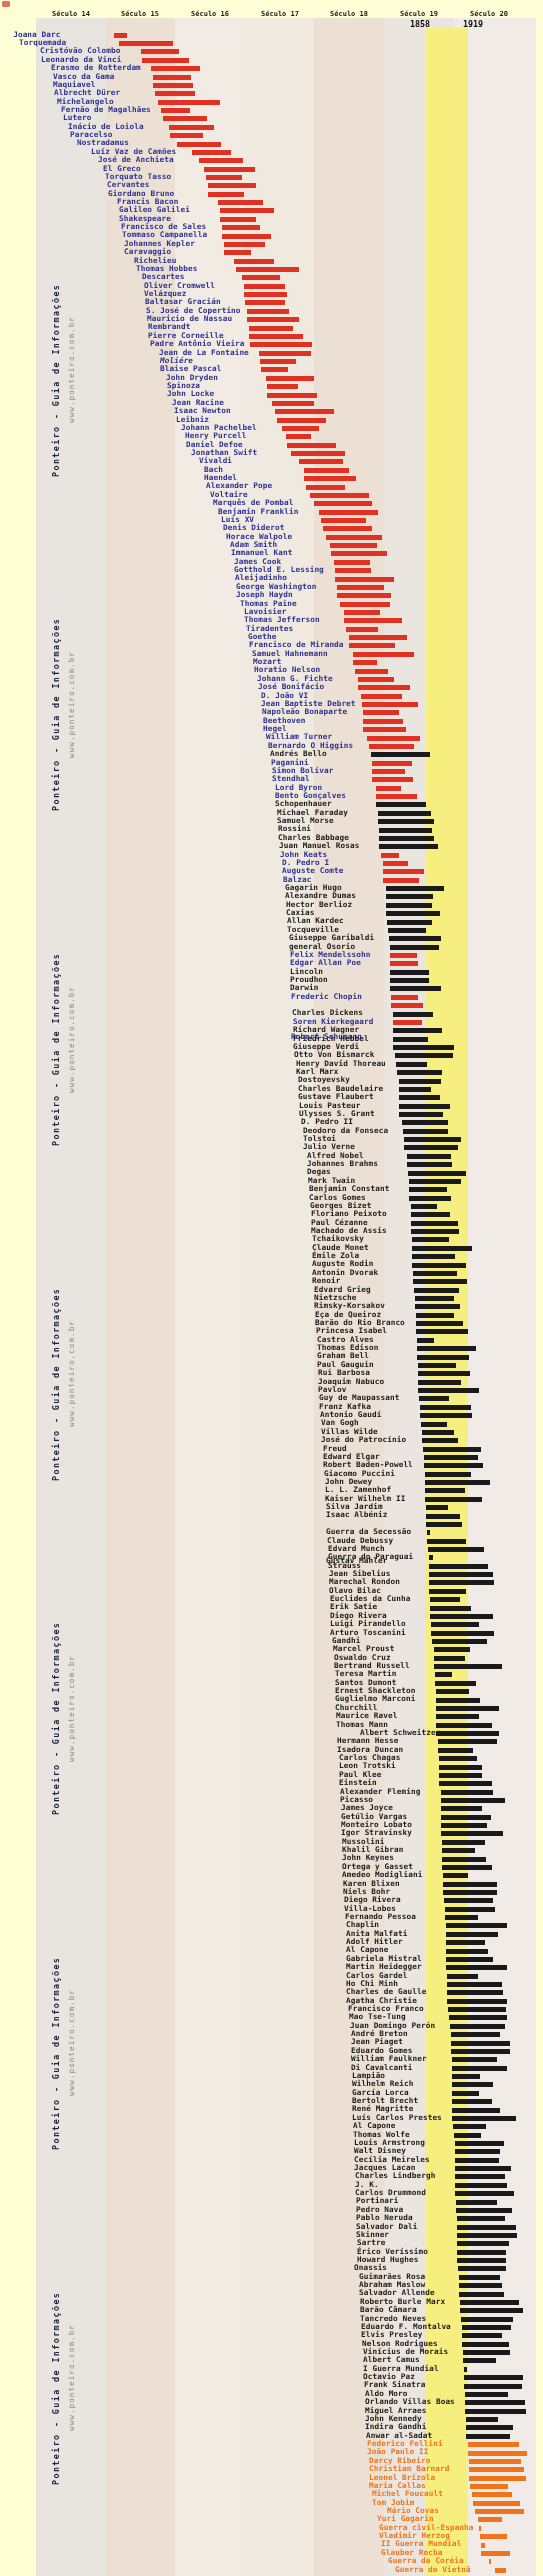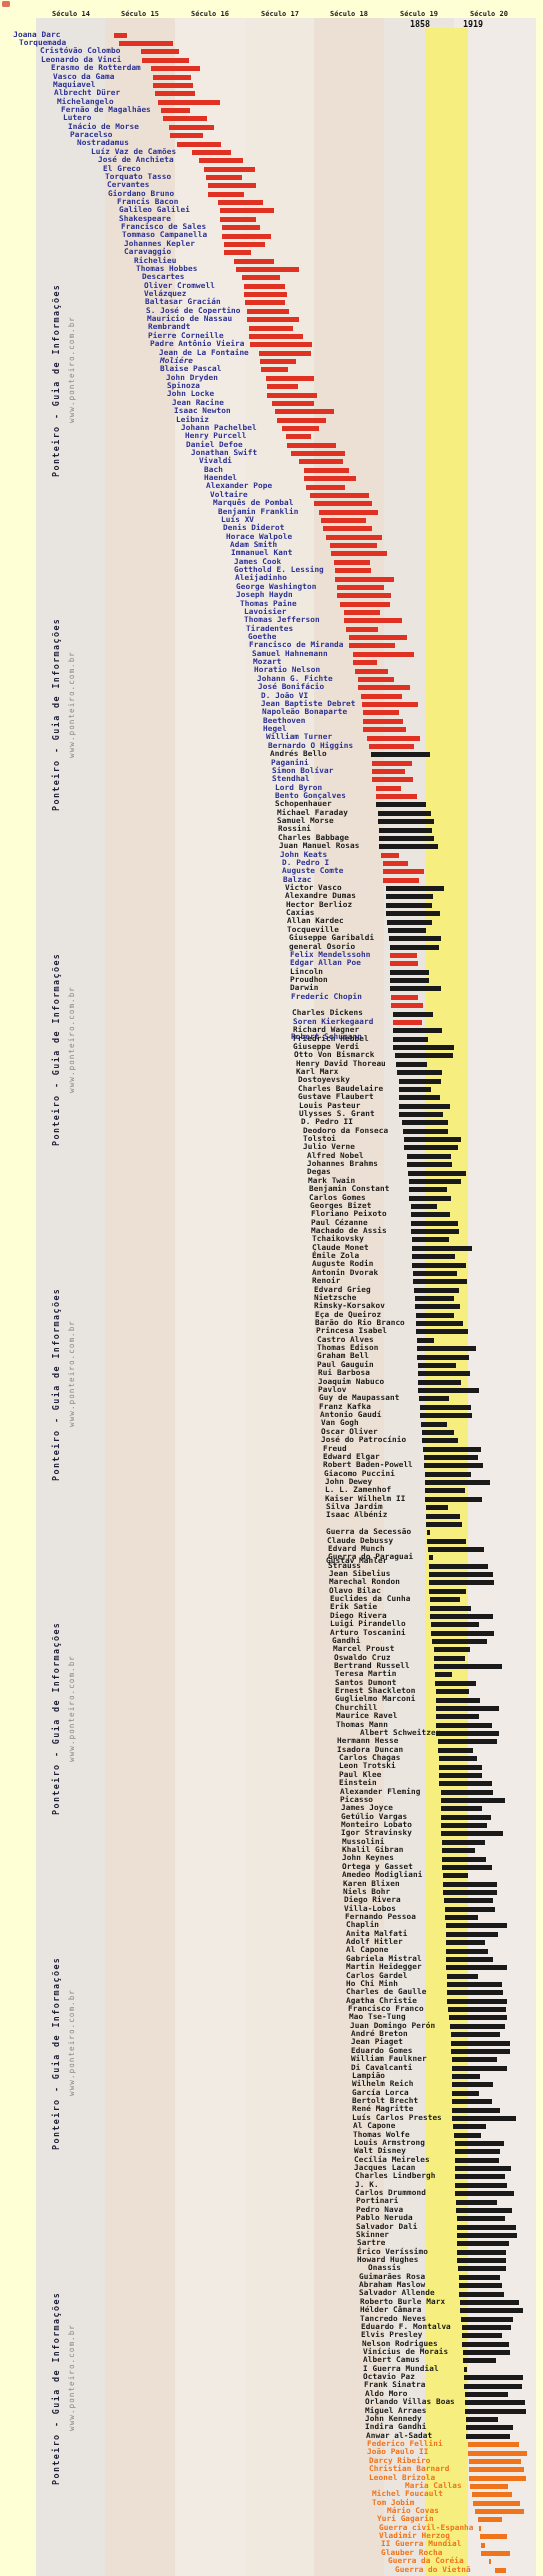--- a/index.html
+++ b/index.html
@@ -80,21 +80,21 @@
       <span class="row-name" style="left: 53px; top: 81px; color: rgb(44, 49, 146);">Maquiavel</span>
       <div class="row-bar" style="left: 153px; width: 40px; top: 83px; background: rgb(224, 49, 34);"></div>
       <span class="row-name" style="left: 54px; top: 89px; color: rgb(44, 49, 146);">Albrecht Dürer</span>
       <div class="row-bar" style="left: 155px; width: 40px; top: 91px; background: rgb(224, 49, 34);"></div>
       <span class="row-name" style="left: 57px; top: 98px; color: rgb(44, 49, 146);">Michelangelo</span>
       <div class="row-bar" style="left: 158px; width: 62px; top: 100px; background: rgb(224, 49, 34);"></div>
       <span class="row-name" style="left: 61px; top: 106px; color: rgb(44, 49, 146);">Fernão de Magalhães</span>
       <div class="row-bar" style="left: 161px; width: 29px; top: 108px; background: rgb(224, 49, 34);"></div>
       <span class="row-name" style="left: 63px; top: 114px; color: rgb(44, 49, 146);">Lutero</span>
       <div class="row-bar" style="left: 163px; width: 44px; top: 116px; background: rgb(224, 49, 34);"></div>
-      <span class="row-name" style="left: 68px; top: 123px; color: rgb(44, 49, 146);">Inácio de Morse</span>
+      <span class="row-name" style="left: 68px; top: 123px; color: rgb(44, 49, 146);">Inácio de Loiola</span>
       <div class="row-bar" style="left: 169px; width: 45px; top: 125px; background: rgb(224, 49, 34);"></div>
       <span class="row-name" style="left: 70px; top: 131px; color: rgb(44, 49, 146);">Paracelso</span>
       <div class="row-bar" style="left: 170px; width: 33px; top: 133px; background: rgb(224, 49, 34);"></div>
       <span class="row-name" style="left: 77px; top: 139px; color: rgb(44, 49, 146);">Nostradamus</span>
       <div class="row-bar" style="left: 177px; width: 44px; top: 142px; background: rgb(224, 49, 34);"></div>
       <span class="row-name" style="left: 91px; top: 148px; color: rgb(44, 49, 146);">Luíz Vaz de Camões</span>
       <div class="row-bar" style="left: 192px; width: 39px; top: 150px; background: rgb(224, 49, 34);"></div>
       <span class="row-name" style="left: 98px; top: 156px; color: rgb(44, 49, 146);">José de Anchieta</span>
       <div class="row-bar" style="left: 199px; width: 44px; top: 158px; background: rgb(224, 49, 34);"></div>
       <span class="row-name" style="left: 103px; top: 165px; color: rgb(44, 49, 146);">El Greco</span>
@@ -262,21 +262,21 @@
       <span class="row-name" style="left: 279px; top: 842px; color: rgb(26, 26, 26);">Juan Manuel Rosas</span>
       <div class="row-bar" style="left: 379px; width: 59px; top: 844px; background: rgb(26, 26, 26);"></div>
       <span class="row-name" style="left: 280px; top: 851px; color: rgb(44, 49, 146);">John Keats</span>
       <div class="row-bar" style="left: 381px; width: 18px; top: 853px; background: rgb(224, 49, 34);"></div>
       <span class="row-name" style="left: 282px; top: 859px; color: rgb(44, 49, 146);">D. Pedro I</span>
       <div class="row-bar" style="left: 383px; width: 25px; top: 861px; background: rgb(224, 49, 34);"></div>
       <span class="row-name" style="left: 282px; top: 867px; color: rgb(44, 49, 146);">Auguste Comte</span>
       <div class="row-bar" style="left: 383px; width: 41px; top: 869px; background: rgb(224, 49, 34);"></div>
       <span class="row-name" style="left: 283px; top: 876px; color: rgb(44, 49, 146);">Balzac</span>
       <div class="row-bar" style="left: 383px; width: 36px; top: 878px; background: rgb(224, 49, 34);"></div>
-      <span class="row-name" style="left: 285px; top: 884px; color: rgb(26, 26, 26);">Victor Vasco</span>
+      <span class="row-name" style="left: 285px; top: 884px; color: rgb(26, 26, 26);">Gagarin Hugo</span>
       <div class="row-bar" style="left: 386px; width: 58px; top: 886px; background: rgb(26, 26, 26);"></div>
       <span class="row-name" style="left: 285px; top: 892px; color: rgb(26, 26, 26);">Alexandre Dumas</span>
       <div class="row-bar" style="left: 386px; width: 47px; top: 894px; background: rgb(26, 26, 26);"></div>
       <span class="row-name" style="left: 286px; top: 901px; color: rgb(26, 26, 26);">Hector Berlioz</span>
       <div class="row-bar" style="left: 386px; width: 46px; top: 903px; background: rgb(26, 26, 26);"></div>
       <span class="row-name" style="left: 286px; top: 909px; color: rgb(26, 26, 26);">Caxias</span>
       <div class="row-bar" style="left: 386px; width: 54px; top: 911px; background: rgb(26, 26, 26);"></div>
       <span class="row-name" style="left: 287px; top: 917px; color: rgb(26, 26, 26);">Allan Kardec</span>
       <div class="row-bar" style="left: 387px; width: 45px; top: 920px; background: rgb(26, 26, 26);"></div>
       <span class="row-name" style="left: 287px; top: 926px; color: rgb(26, 26, 26);">Tocqueville</span>
@@ -392,21 +392,21 @@
       <span class="row-name" style="left: 318px; top: 1386px; color: rgb(26, 26, 26);">Pavlov</span>
       <div class="row-bar" style="left: 418px; width: 61px; top: 1388px; background: rgb(26, 26, 26);"></div>
       <span class="row-name" style="left: 319px; top: 1394px; color: rgb(26, 26, 26);">Guy de Maupassant</span>
       <div class="row-bar" style="left: 419px; width: 30px; top: 1396px; background: rgb(26, 26, 26);"></div>
       <span class="row-name" style="left: 319px; top: 1403px; color: rgb(26, 26, 26);">Franz Kafka</span>
       <div class="row-bar" style="left: 420px; width: 51px; top: 1405px; background: rgb(26, 26, 26);"></div>
       <span class="row-name" style="left: 320px; top: 1411px; color: rgb(26, 26, 26);">Antonio Gaudí</span>
       <div class="row-bar" style="left: 420px; width: 52px; top: 1413px; background: rgb(26, 26, 26);"></div>
       <span class="row-name" style="left: 321px; top: 1419px; color: rgb(26, 26, 26);">Van Gogh</span>
       <div class="row-bar" style="left: 421px; width: 26px; top: 1422px; background: rgb(26, 26, 26);"></div>
-      <span class="row-name" style="left: 321px; top: 1428px; color: rgb(26, 26, 26);">Oscar Oliver</span>
+      <span class="row-name" style="left: 321px; top: 1428px; color: rgb(26, 26, 26);">Villas Wilde</span>
       <div class="row-bar" style="left: 422px; width: 32px; top: 1430px; background: rgb(26, 26, 26);"></div>
       <span class="row-name" style="left: 321px; top: 1436px; color: rgb(26, 26, 26);">José do Patrocínio</span>
       <div class="row-bar" style="left: 422px; width: 36px; top: 1438px; background: rgb(26, 26, 26);"></div>
       <span class="row-name" style="left: 323px; top: 1445px; color: rgb(26, 26, 26);">Freud</span>
       <div class="row-bar" style="left: 423px; width: 58px; top: 1447px; background: rgb(26, 26, 26);"></div>
       <span class="row-name" style="left: 323px; top: 1453px; color: rgb(26, 26, 26);">Edward Elgar</span>
       <div class="row-bar" style="left: 424px; width: 54px; top: 1455px; background: rgb(26, 26, 26);"></div>
       <span class="row-name" style="left: 323px; top: 1461px; color: rgb(26, 26, 26);">Robert Baden-Powell</span>
       <div class="row-bar" style="left: 424px; width: 59px; top: 1463px; background: rgb(26, 26, 26);"></div>
       <span class="row-name" style="left: 324px; top: 1470px; color: rgb(26, 26, 26);">Giacomo Puccini</span>
@@ -592,31 +592,31 @@
       <span class="row-name" style="left: 356px; top: 2223px; color: rgb(26, 26, 26);">Salvador Dali</span>
       <div class="row-bar" style="left: 457px; width: 59px; top: 2225px; background: rgb(26, 26, 26);"></div>
       <span class="row-name" style="left: 356px; top: 2231px; color: rgb(26, 26, 26);">Skinner</span>
       <div class="row-bar" style="left: 457px; width: 60px; top: 2233px; background: rgb(26, 26, 26);"></div>
       <span class="row-name" style="left: 357px; top: 2239px; color: rgb(26, 26, 26);">Sartre</span>
       <div class="row-bar" style="left: 457px; width: 52px; top: 2241px; background: rgb(26, 26, 26);"></div>
       <span class="row-name" style="left: 357px; top: 2248px; color: rgb(26, 26, 26);">Érico Veríssimo</span>
       <div class="row-bar" style="left: 457px; width: 49px; top: 2250px; background: rgb(26, 26, 26);"></div>
       <span class="row-name" style="left: 357px; top: 2256px; color: rgb(26, 26, 26);">Howard Hughes</span>
       <div class="row-bar" style="left: 457px; width: 49px; top: 2258px; background: rgb(26, 26, 26);"></div>
-      <span class="row-name" style="left: 368px; top: 2264px; color: rgb(26, 26, 26);">Onassis</span>
+      <span class="row-name" style="left: 354px; top: 2264px; color: rgb(26, 26, 26);">Onassis</span>
       <div class="row-bar" style="left: 458px; width: 48px; top: 2266px; background: rgb(26, 26, 26);"></div>
       <span class="row-name" style="left: 359px; top: 2273px; color: rgb(26, 26, 26);">Guimarães Rosa</span>
       <div class="row-bar" style="left: 459px; width: 41px; top: 2275px; background: rgb(26, 26, 26);"></div>
       <span class="row-name" style="left: 359px; top: 2281px; color: rgb(26, 26, 26);">Abraham Maslow</span>
       <div class="row-bar" style="left: 459px; width: 43px; top: 2283px; background: rgb(26, 26, 26);"></div>
       <span class="row-name" style="left: 359px; top: 2289px; color: rgb(26, 26, 26);">Salvador Allende</span>
       <div class="row-bar" style="left: 459px; width: 45px; top: 2292px; background: rgb(26, 26, 26);"></div>
       <span class="row-name" style="left: 360px; top: 2298px; color: rgb(26, 26, 26);">Roberto Burle Marx</span>
       <div class="row-bar" style="left: 460px; width: 59px; top: 2300px; background: rgb(26, 26, 26);"></div>
-      <span class="row-name" style="left: 360px; top: 2306px; color: rgb(26, 26, 26);">Hélder Câmara</span>
+      <span class="row-name" style="left: 360px; top: 2306px; color: rgb(26, 26, 26);">Barão Câmara</span>
       <div class="row-bar" style="left: 460px; width: 63px; top: 2308px; background: rgb(26, 26, 26);"></div>
       <span class="row-name" style="left: 360px; top: 2315px; color: rgb(26, 26, 26);">Tancredo Neves</span>
       <div class="row-bar" style="left: 461px; width: 52px; top: 2317px; background: rgb(26, 26, 26);"></div>
       <span class="row-name" style="left: 361px; top: 2323px; color: rgb(26, 26, 26);">Eduardo F. Montalva</span>
       <div class="row-bar" style="left: 462px; width: 49px; top: 2325px; background: rgb(26, 26, 26);"></div>
       <span class="row-name" style="left: 361px; top: 2331px; color: rgb(26, 26, 26);">Elvis Presley</span>
       <div class="row-bar" style="left: 462px; width: 40px; top: 2333px; background: rgb(26, 26, 26);"></div>
       <span class="row-name" style="left: 362px; top: 2340px; color: rgb(26, 26, 26);">Nelson Rodrigues</span>
       <div class="row-bar" style="left: 462px; width: 47px; top: 2342px; background: rgb(26, 26, 26);"></div>
       <span class="row-name" style="left: 363px; top: 2348px; color: rgb(26, 26, 26);">Vinícius de Morais</span>
@@ -644,21 +644,21 @@
       <span class="row-name" style="left: 367px; top: 2440px; color: rgb(240, 116, 28);">Federico Fellini</span>
       <div class="row-bar" style="left: 468px; width: 51px; top: 2442px; background: rgb(240, 116, 28);"></div>
       <span class="row-name" style="left: 367px; top: 2448px; color: rgb(240, 116, 28);">João Paulo II</span>
       <div class="row-bar" style="left: 468px; width: 59px; top: 2451px; background: rgb(240, 116, 28);"></div>
       <span class="row-name" style="left: 369px; top: 2457px; color: rgb(240, 116, 28);">Darcy Ribeiro</span>
       <div class="row-bar" style="left: 469px; width: 52px; top: 2459px; background: rgb(240, 116, 28);"></div>
       <span class="row-name" style="left: 369px; top: 2465px; color: rgb(240, 116, 28);">Christian Barnard</span>
       <div class="row-bar" style="left: 469px; width: 55px; top: 2467px; background: rgb(240, 116, 28);"></div>
       <span class="row-name" style="left: 369px; top: 2474px; color: rgb(240, 116, 28);">Leonel Brizola</span>
       <div class="row-bar" style="left: 469px; width: 57px; top: 2476px; background: rgb(240, 116, 28);"></div>
-      <span class="row-name" style="left: 369px; top: 2482px; color: rgb(240, 116, 28); margin-left: 36px;">Maria Callas</span>
+      <span class="row-name" style="left: 369px; top: 2482px; color: rgb(240, 116, 28);">Maria Callas</span>
       <div class="row-bar" style="left: 470px; width: 38px; top: 2484px; background: rgb(240, 116, 28);"></div>
       <span class="row-name" style="left: 372px; top: 2490px; color: rgb(240, 116, 28);">Michel Foucault</span>
       <div class="row-bar" style="left: 472px; width: 40px; top: 2492px; background: rgb(240, 116, 28);"></div>
       <span class="row-name" style="left: 372px; top: 2499px; color: rgb(240, 116, 28);">Tom Jobim</span>
       <div class="row-bar" style="left: 473px; width: 47px; top: 2501px; background: rgb(240, 116, 28);"></div>
       <span class="row-name" style="left: 387px; top: 2507px; color: rgb(240, 116, 28);">Mário Covas</span>
       <div class="row-bar" style="left: 475px; width: 49px; top: 2509px; background: rgb(240, 116, 28);"></div>
       <span class="row-name" style="left: 377px; top: 2515px; color: rgb(240, 116, 28);">Yuri Gagarin</span>
       <div class="row-bar" style="left: 478px; width: 24px; top: 2517px; background: rgb(240, 116, 28);"></div>
       <span class="row-name" style="left: 379px; top: 2524px; color: rgb(240, 116, 28);">Guerra civil-Espanha</span>

